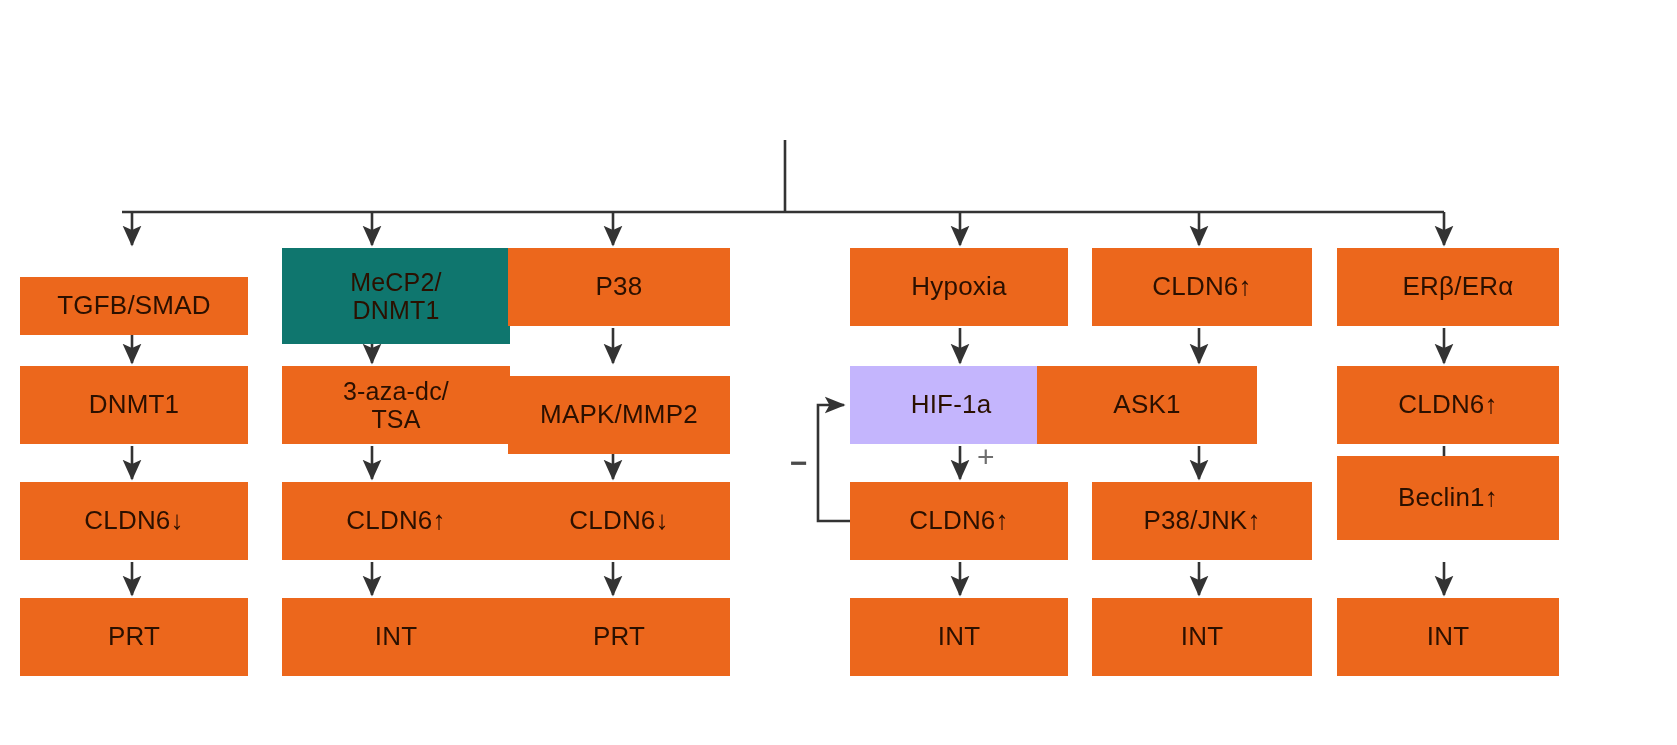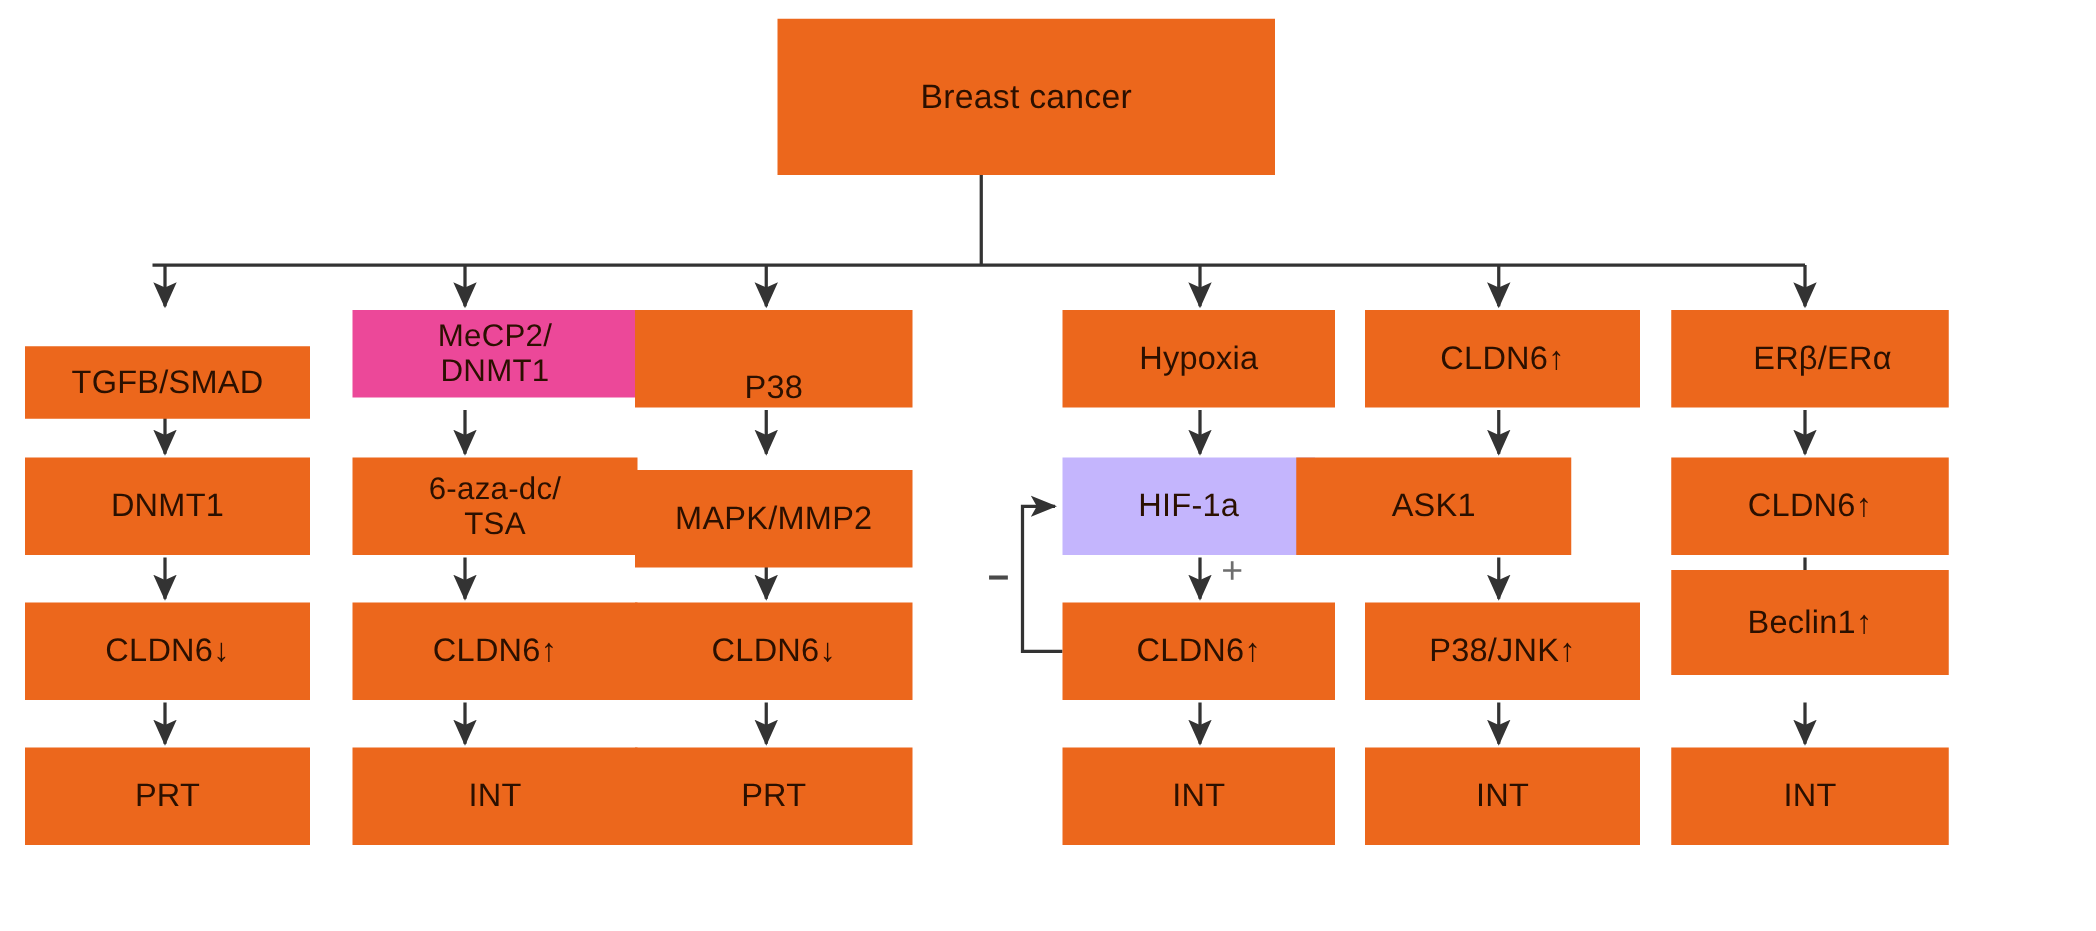--- a/index.html
+++ b/index.html
@@ -61,23 +61,20 @@
     color: #6e6e6e;
     font-weight: 400;
     font-size: 30px;
   }
 </style>
 </head>
 <body>
 
 <div id="canvas">
 
-  <div class="node root" id="root-node" style="left: 622px; top: 15px; width: 398px; height: 125px; background: rgb(236, 103, 28);">
-    <span>Breast cancer</span>
-  </div>
 
   <svg class="edges" id="edge-layer" viewBox="0 0 1677 745" xmlns="http://www.w3.org/2000/svg">
     <defs>
       <marker id="arrowhead" markerWidth="9" markerHeight="9" refX="7.4" refY="4" orient="auto" markerUnits="strokeWidth">
         <path d="M0,0.4 L8,4 L0,7.6 L1.6,4 Z" fill="#333333"></path>
       </marker>
       <marker id="arrowhead-sm" markerWidth="9" markerHeight="9" refX="7.4" refY="4" orient="auto" markerUnits="strokeWidth">
         <path d="M0,0.8 L8,4 L0,7.2 L1.8,4 Z" fill="#333333"></path>
       </marker>
     </defs>
@@ -112,27 +109,27 @@
         <path d="M 1444 562 L 1444 595" stroke="#333333" stroke-width="2.6" fill="none" marker-end="url(#arrowhead)"></path>
       </g>
     <path id="feedback-path" fill="none" stroke="#333333" stroke-width="2.6" marker-end="url(#arrowhead-sm)" d="M 850 521 L 818 521 L 818 405 L 844 405"></path>
   </svg>
 
   <div id="nodes-layer">
       <div class="node" style="left: 20px; top: 235px; width: 228px; height: 58px; background: rgb(236, 103, 28); margin-top: 42px;"><span>TGFB/SMAD</span></div>
       <div class="node" style="left: 20px; top: 366px; width: 228px; height: 78px; background: rgb(236, 103, 28);"><span>DNMT1</span></div>
       <div class="node" style="left: 20px; top: 482px; width: 228px; height: 78px; background: rgb(236, 103, 28);"><span>CLDN6↓</span></div>
       <div class="node" style="left: 20px; top: 598px; width: 228px; height: 78px; background: rgb(236, 103, 28);"><span>PRT</span></div>
-      <div class="node two-line" style="left: 282px; top: 248px; width: 228px; height: 70px; background: #ec4899;"><span>MeCP2/
+      <div class="node two-line" style="left: 282px; top: 248px; width: 228px; height: 96px; background: #0f766e;"><span>MeCP2/
 DNMT1</span></div>
-      <div class="node two-line" style="left: 282px; top: 366px; width: 228px; height: 78px; background: rgb(236, 103, 28);"><span>6-aza-dc/
+      <div class="node two-line" style="left: 282px; top: 366px; width: 228px; height: 78px; background: rgb(236, 103, 28);"><span>3-aza-dc/
 TSA</span></div>
       <div class="node" style="left: 282px; top: 482px; width: 228px; height: 78px; background: rgb(236, 103, 28);"><span>CLDN6↑</span></div>
       <div class="node" style="left: 282px; top: 598px; width: 228px; height: 78px; background: rgb(236, 103, 28);"><span>INT</span></div>
-      <div class="node" style="left: 508px; top: 248px; width: 222px; height: 78px; background: rgb(236, 103, 28); align-items: flex-end;"><span>P38</span></div>
+      <div class="node" style="left: 508px; top: 248px; width: 222px; height: 78px; background: rgb(236, 103, 28);"><span>P38</span></div>
       <div class="node" style="left: 508px; top: 376px; width: 222px; height: 78px; background: rgb(236, 103, 28);"><span>MAPK/MMP2</span></div>
       <div class="node" style="left: 508px; top: 482px; width: 222px; height: 78px; background: rgb(236, 103, 28);"><span>CLDN6↓</span></div>
       <div class="node" style="left: 508px; top: 598px; width: 222px; height: 78px; background: rgb(236, 103, 28);"><span>PRT</span></div>
       <div class="node" style="left: 850px; top: 248px; width: 218px; height: 78px; background: rgb(236, 103, 28);"><span>Hypoxia</span></div>
       <div class="node" style="left: 850px; top: 366px; width: 202px; height: 78px; background: #c4b5fd;"><span>HIF-1a</span></div>
       <div class="node" style="left: 850px; top: 482px; width: 218px; height: 78px; background: rgb(236, 103, 28);"><span>CLDN6↑</span></div>
       <div class="node" style="left: 850px; top: 598px; width: 218px; height: 78px; background: rgb(236, 103, 28);"><span>INT</span></div>
       <div class="node" style="left: 1092px; top: 248px; width: 220px; height: 78px; background: rgb(236, 103, 28);"><span>CLDN6↑</span></div>
       <div class="node" style="left: 1037px; top: 366px; width: 220px; height: 78px; background: rgb(236, 103, 28);"><span>ASK1</span></div>
       <div class="node" style="left: 1092px; top: 482px; width: 220px; height: 78px; background: rgb(236, 103, 28); text-align: center;"><span>P38/JNK↑</span></div>

